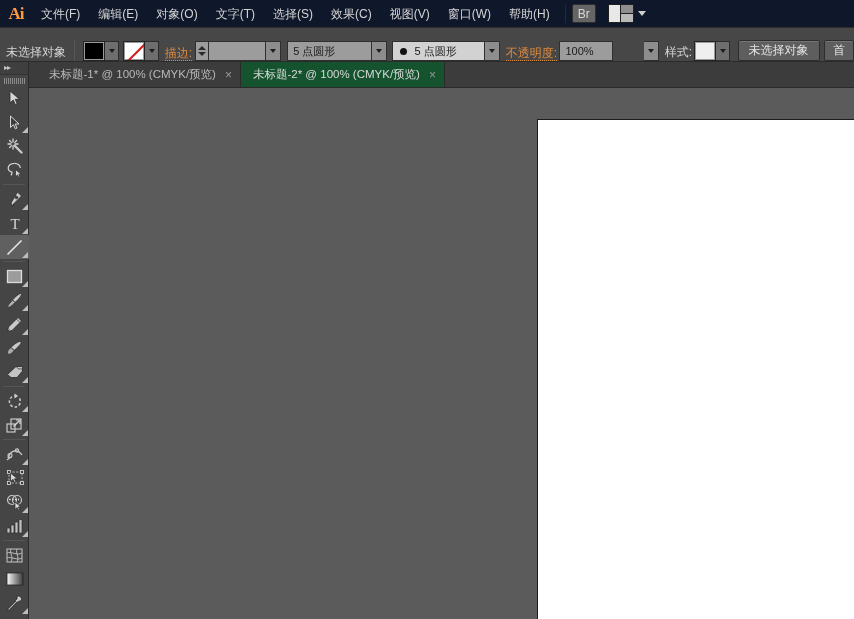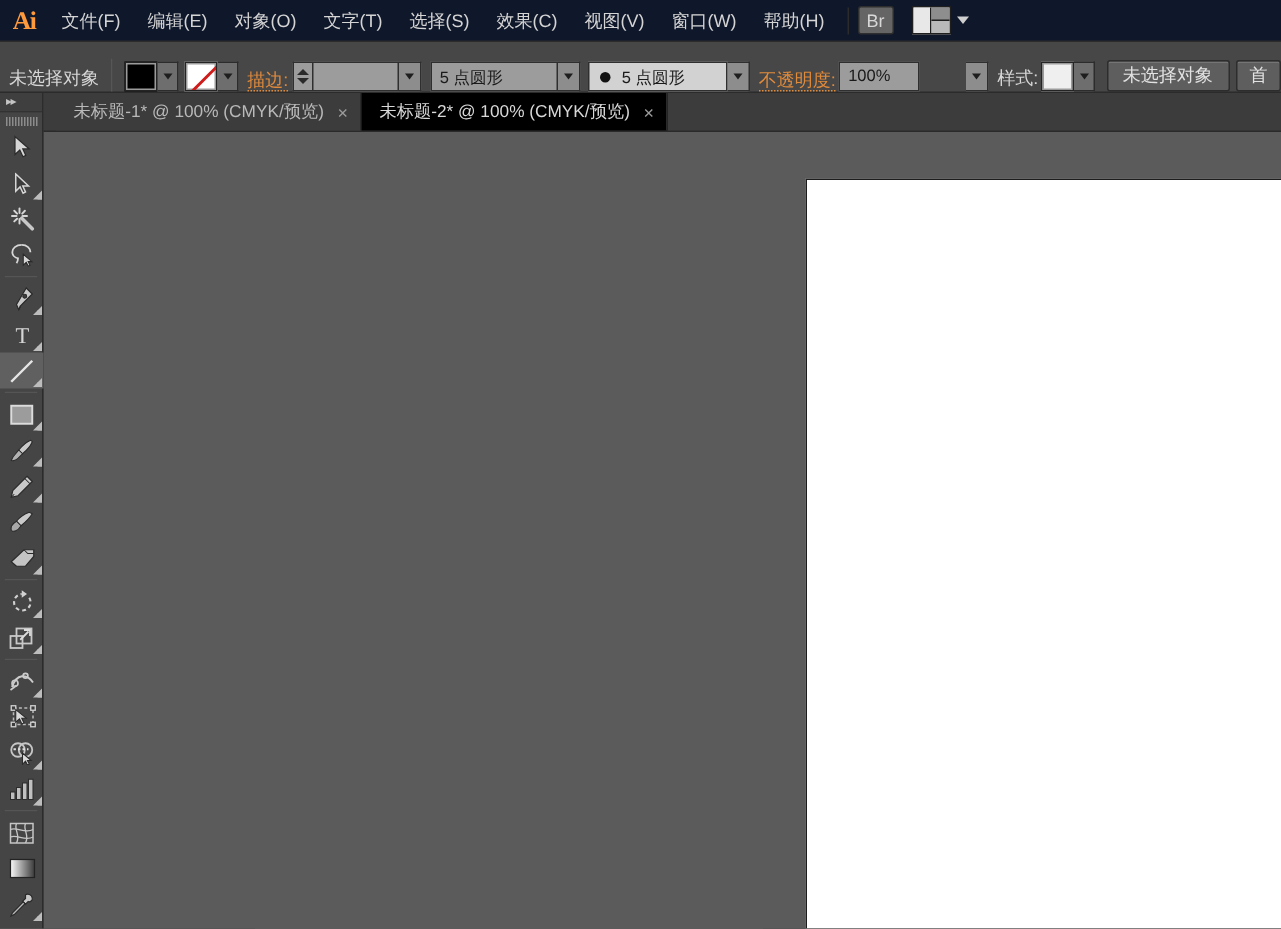--- a/index.html
+++ b/index.html
@@ -102,21 +102,21 @@
   .tabbar{
     position:absolute; left:0; top:62px; width:854px; height:26px;
     background:#3c3c3c; border-bottom:1px solid #2a2a2a;
     display:flex; align-items:flex-end; padding-left:37px;
   }
   .tab{
     height:25px; display:flex; align-items:center; padding:0 8px 0 12px;
     font-size:11.5px; color:#b9b9b9; background:#3c3c3c;
     border-right:1px solid #2a2a2a; white-space:nowrap;
   }
-  .tab.active{ background:#000000; color:#d8d8d8; }
+  .tab.active{ background:#14532d; color:#d8d8d8; }
   .tab-close{
     margin-left:9px; font-size:12px; color:#9a9a9a; line-height:1;
   }
 
   
   .toolpanel{
     position:absolute; left:0; top:62px; width:29px; height:557px;
     background:#454545; border-right:1px solid #2c2c2c; z-index:5;
   }
   .tp-head{

